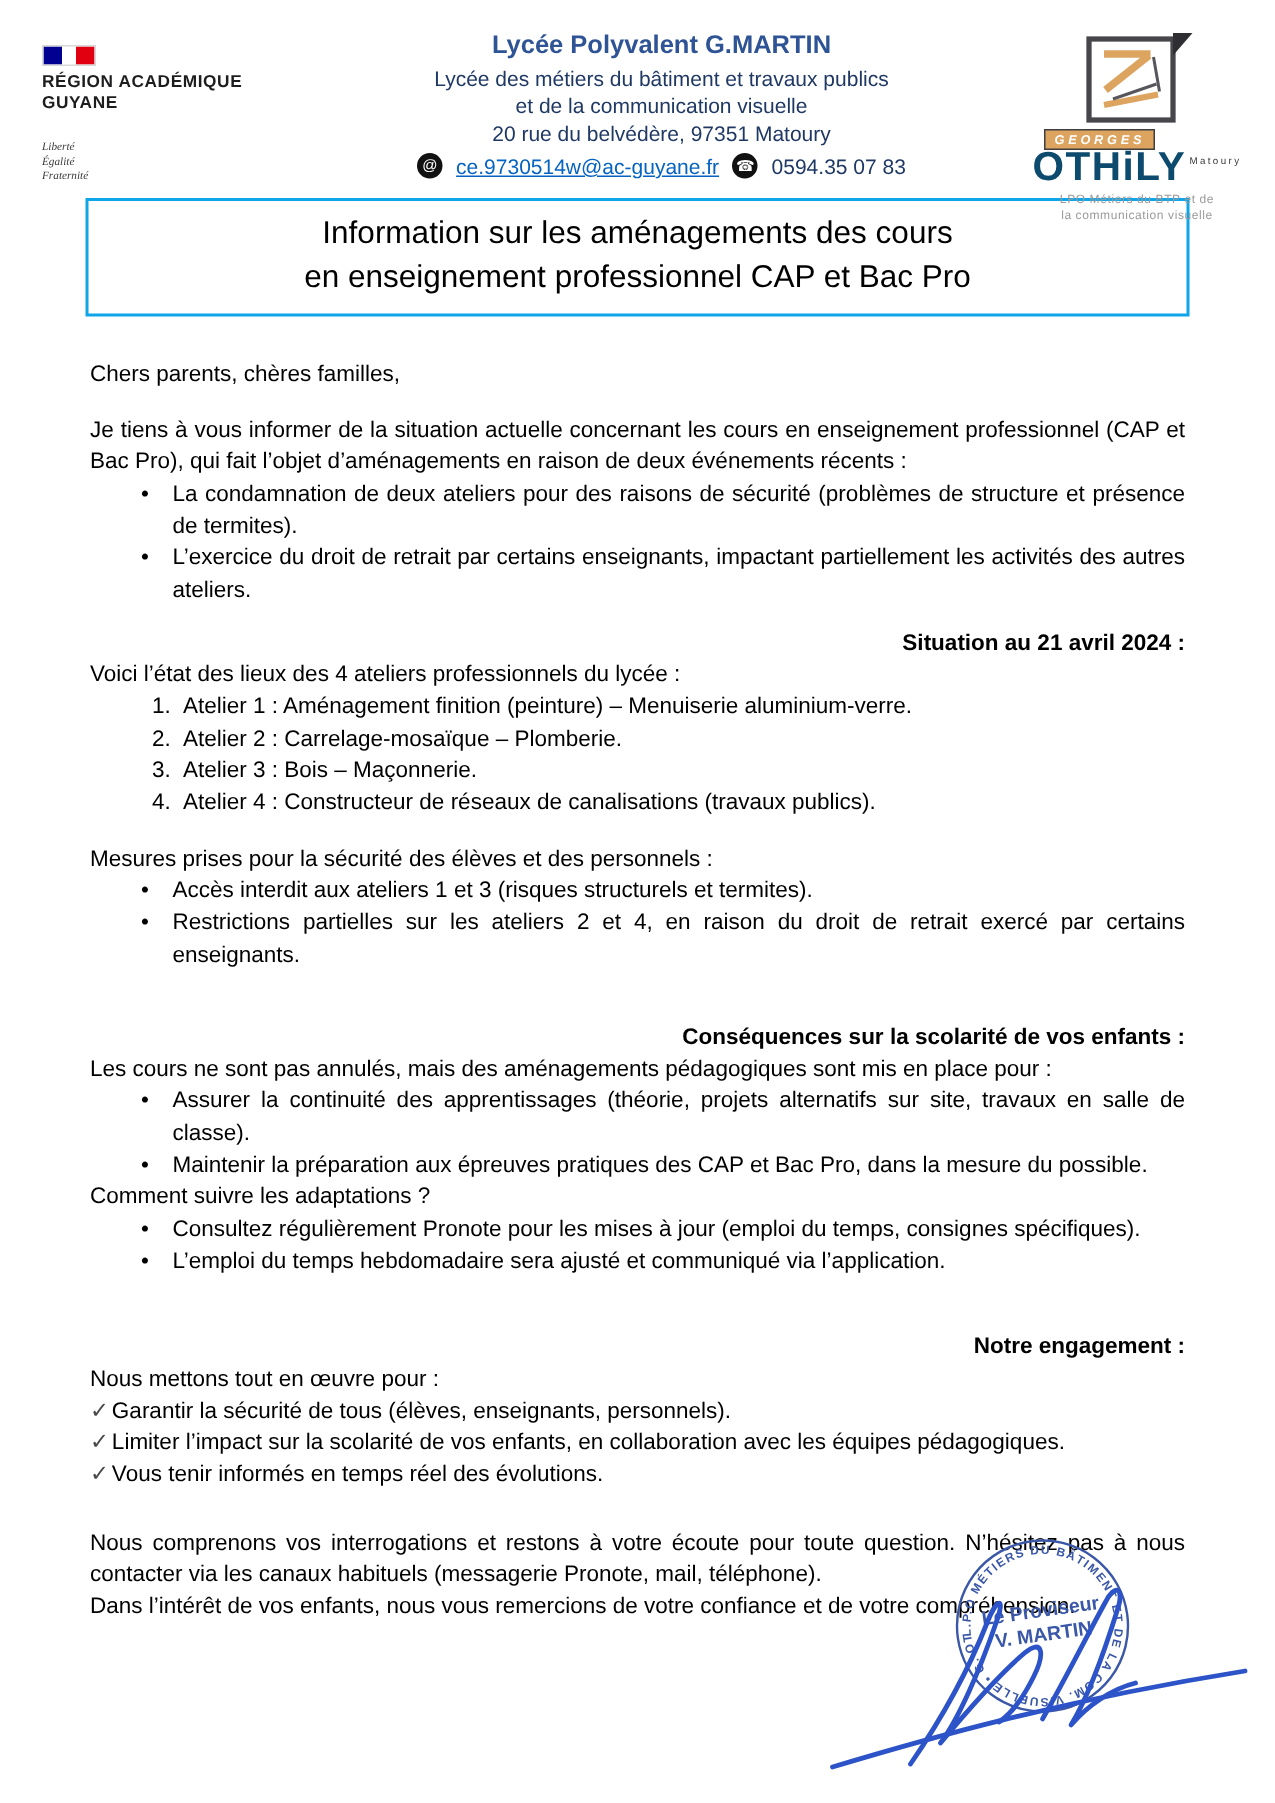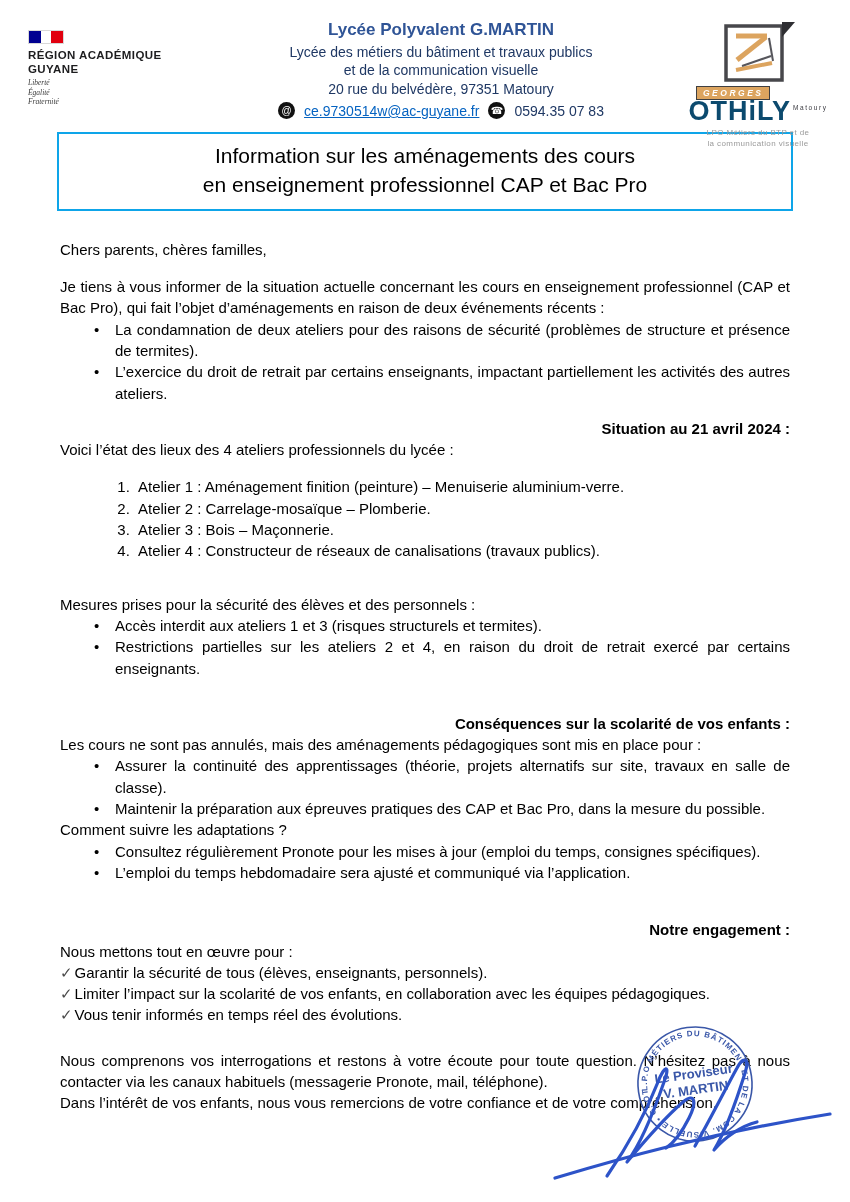--- a/index.html
+++ b/index.html
@@ -8,21 +8,21 @@
     background:#ffffff; overflow:hidden;
     font-family:"Liberation Sans", sans-serif; color:#000;
   }
   
   .header { position:absolute; top:18px; left:28px; right:28px; display:flex; align-items:flex-start; }
   .gov { width:160px; padding-top:12px; }
   .gov-flag { width:34px; height:12px; margin-bottom:4px;
     background:linear-gradient(90deg,#000091 0 36%,#ffffff 36% 64%,#e1000f 64%);
     border:1px solid #d8d8d8; }
   .gov-line { font-weight:bold; font-size:11.5px; letter-spacing:.4px; color:#1d1d1f; line-height:1.25; }
-  .gov-motto { margin-top:1px; font-family:"Liberation Serif", serif; font-style:italic; font-size:7.5px; color:#3a3a3a; line-height:1.3; }
+  .gov-motto { margin-top:16px; font-family:"Liberation Serif", serif; font-style:italic; font-size:7.5px; color:#3a3a3a; line-height:1.3; }
   .school { flex:1; text-align:center; padding-top:2px; }
   .school-name { color:#2f5496; font-weight:bold; font-size:17px; margin-bottom:3px; }
   .school-sub { color:#1f3864; font-size:14px; line-height:1.32; }
   .contact { margin-top:4px; display:flex; justify-content:center; align-items:center; gap:9px; font-size:14px; color:#1f3864; }
   .cicon { display:inline-flex; width:17px; height:17px; border-radius:50%; background:#111;
     color:#fff; font-size:10px; align-items:center; justify-content:center; }
   .email { color:#0563c1; text-decoration:underline; }
   
   .othily { width:128px; display:flex; flex-direction:column; align-items:center; }
   .o-word { display:flex; align-items:flex-end; margin-top:1px; }
@@ -36,21 +36,21 @@
   .title-line { font-size:21px; line-height:1.4; color:#000; }
   
   .body { margin:28px 60px 0; font-size:15px; line-height:1.42; }
   .body p { margin:0; }
   .just { text-align:justify; }
   .sp14{height:14px} .sp16{height:16px} .sp24{height:24px} .sp34{height:34px} .sp36{height:36px}
   .bold { font-weight:bold;text-align:right; }
   ul.blist { margin:0; padding:0; list-style:none; }
   ul.blist li { position:relative; padding-left:55px; text-align:justify; }
   ul.blist li .bdot { position:absolute; left:34px; top:0; }
-  ol.nlist { margin:16px; padding-left:58px; }
+  ol.nlist { margin:0; padding-left:58px; }
   ol.nlist li { padding-left:4px; }
   .checkline { display:flex; }
   .checkline .chk { margin-right:2px; color:#4a4a4a; }
   
   .sig { position:absolute; left:545px; top:1018px; width:300px; height:178px; }
 </style>
 </head>
 <body>
 
 <div class="page">

